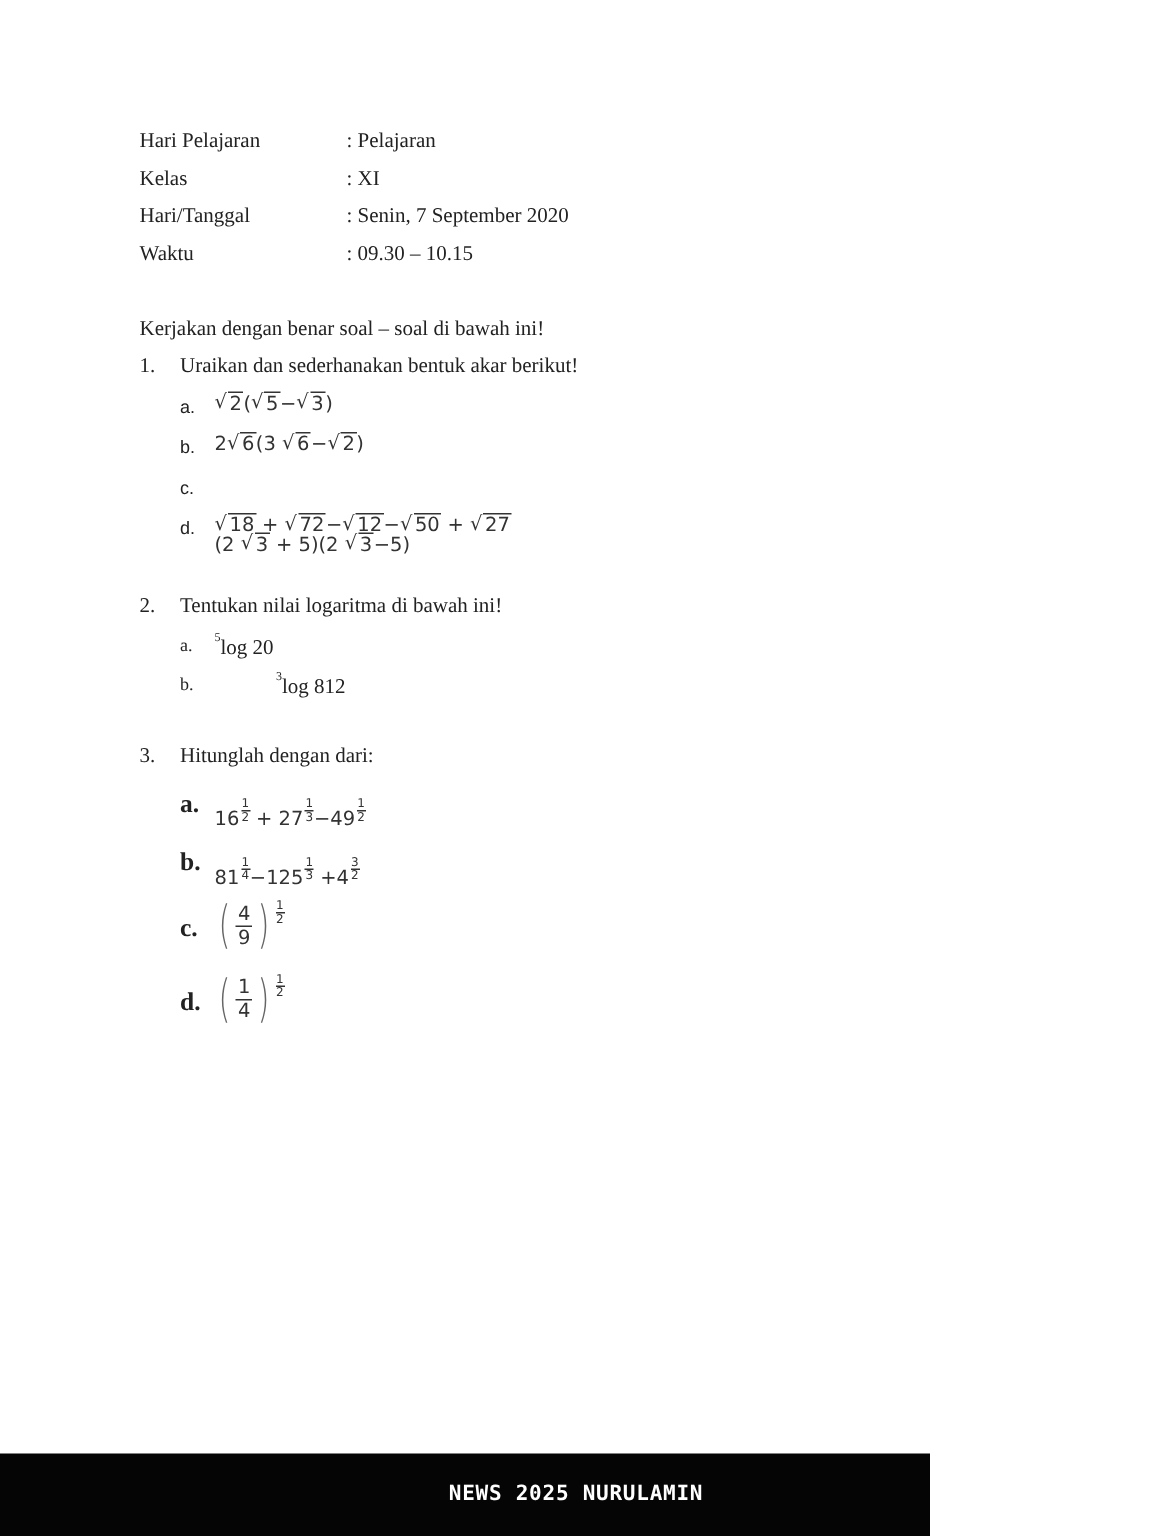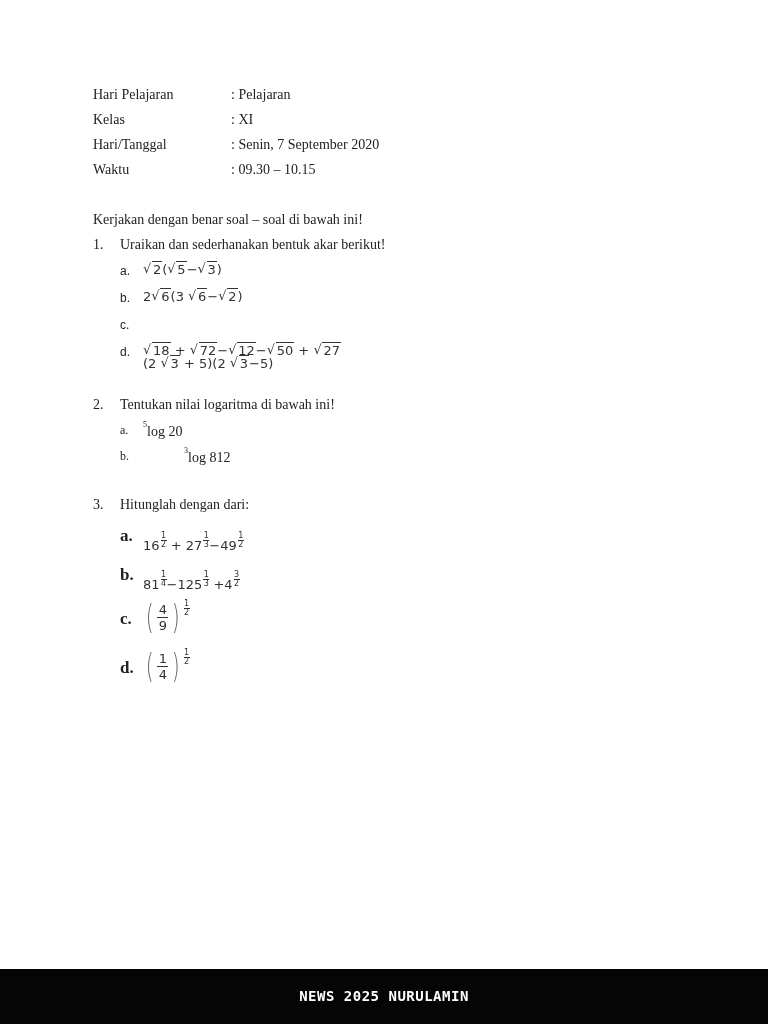--- a/index.html
+++ b/index.html
@@ -18,21 +18,21 @@
   .rad { display:inline-block; position:relative; padding-left:9px; }
   .rad::before { content:"√"; position:absolute; left:0; top:-1px; font-size:13px; }
   .rad > span { border-top:1px solid #333; padding:0 1px; }
   .sup { font-size:8px; vertical-align:9px; display:inline-block; text-align:center; line-height:7px; }
   .frac-sup { display:inline-flex; flex-direction:column; align-items:center; font-size:8px; line-height:8px; vertical-align:12px; margin-left:1px; }
   .frac-sup .bar { width:6px; border-top:1px solid #333; }
   .paren-frac { display:inline-flex; align-items:center; font-size:13px; }
   .paren { font-size:34px; font-weight:100; color:#666; line-height:34px; transform:scaleX(0.6); display:inline-block; }
   .frac { display:inline-flex; flex-direction:column; align-items:center; line-height:15px; padding:0 1px; }
   .frac .bar { width:11px; border-top:1px solid #333; }
-  .bottom-bar { position:absolute; left:0; top:969px; width:768px; height:55px; background:#050505; }
+  .bottom-bar { position:absolute; left:0; top:969px; width:620px; height:55px; background:#050505; }
   .bottom-text { position:absolute; left:0; width:768px; top:19px; text-align:center; color:#ffffff;
                  font-family:"DejaVu Sans Mono", monospace; font-size:14px; letter-spacing:0.5px; font-weight:bold; }
 </style>
 </head>
 <body>
 
 <div class="page">
 
   <div class="meta-row" style="top:86px;">
     <span class="meta-label">Hari Pelajaran</span>

